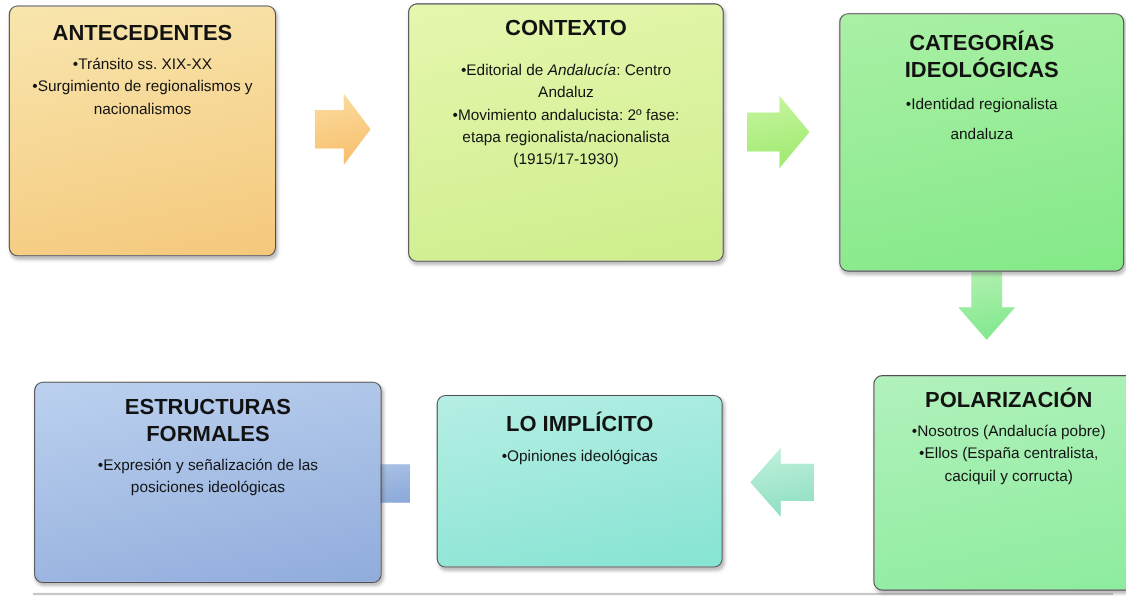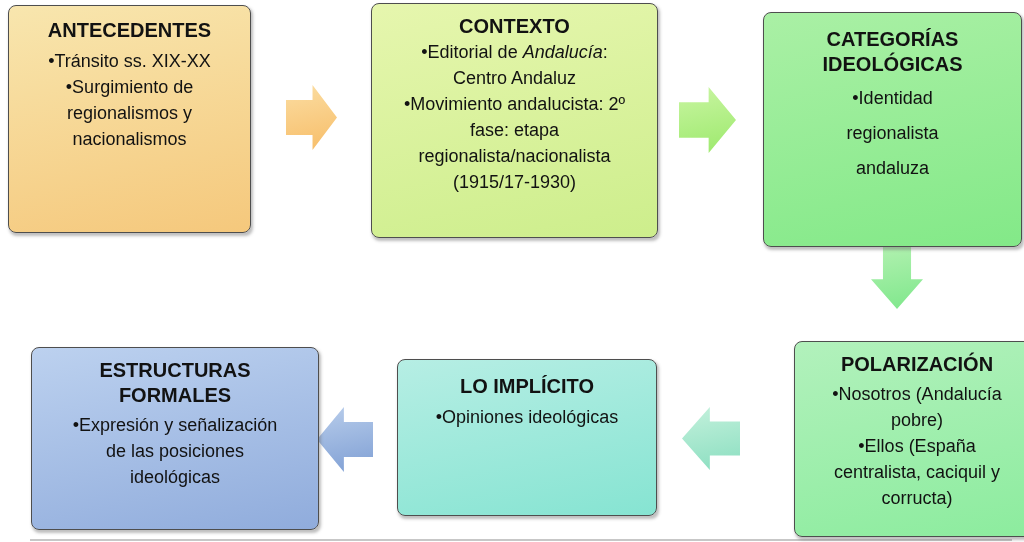--- a/index.html
+++ b/index.html
@@ -7,32 +7,32 @@
     position:relative; width:1024px; height:542px; background:#ffffff;
     font-family:"Liberation Sans", sans-serif; color:#121212; overflow:hidden;
   }
   .box {
     position:absolute; box-sizing:border-box;
     border:1.6px solid #4e4e4e; border-radius:8px;
     box-shadow:1.5px 2.5px 3px rgba(110,110,110,.45);
     text-align:center; z-index:2;
   }
   .box-title { font-weight:bold; font-size:20px; line-height:1.25; letter-spacing:0; }
-  .box-body  { font-size:18px; line-height:1.45; margin-top:5px; }
+  .box-body  { font-size:14px; line-height:1.45; margin-top:5px; }
   .bullet { margin:0; }
 
   
   .b1 { left:8px;   top:5px;   width:243px; height:228px; padding:12px 10px; }
   .b2 { left:371px; top:3px;   width:287px; height:235px; padding:10px 12px; }
   .b3 { left:763px; top:12px;  width:259px; height:235px; padding:14px 14px; }
   .b4 { left:794px; top:341px; width:246px; height:196px; padding:10px 12px; }
   .b5 { left:397px; top:359px; width:260px; height:157px; padding:14px 12px; }
-  .b6 { left:31px;  top:347px; width:288px; height:183px; padding:10px 24px;text-align:center; }
+  .b6 { left:31px;  top:347px; width:316px; height:183px; padding:10px 24px;text-align:center; }
 
-  .b2 .box-body { width:232px; margin:0 auto 0; }
+  .b2 .box-body { width:232px; margin:14px auto 0; }
   .b3 .box-body { width:170px; margin:4px auto 0; line-height:1.95; }
   .b4 .box-body { width:200px; margin:4px auto 0; }
   .b6 .box-body { width:212px; margin:4px auto 0; }
 
   
   .arrow { position:absolute; z-index:1; }
   .arrow-right {
     clip-path: polygon(0 23%, 52% 23%, 52% 0, 100% 50%, 52% 100%, 52% 77%, 0 77%);
   }
   .arrow-left {

